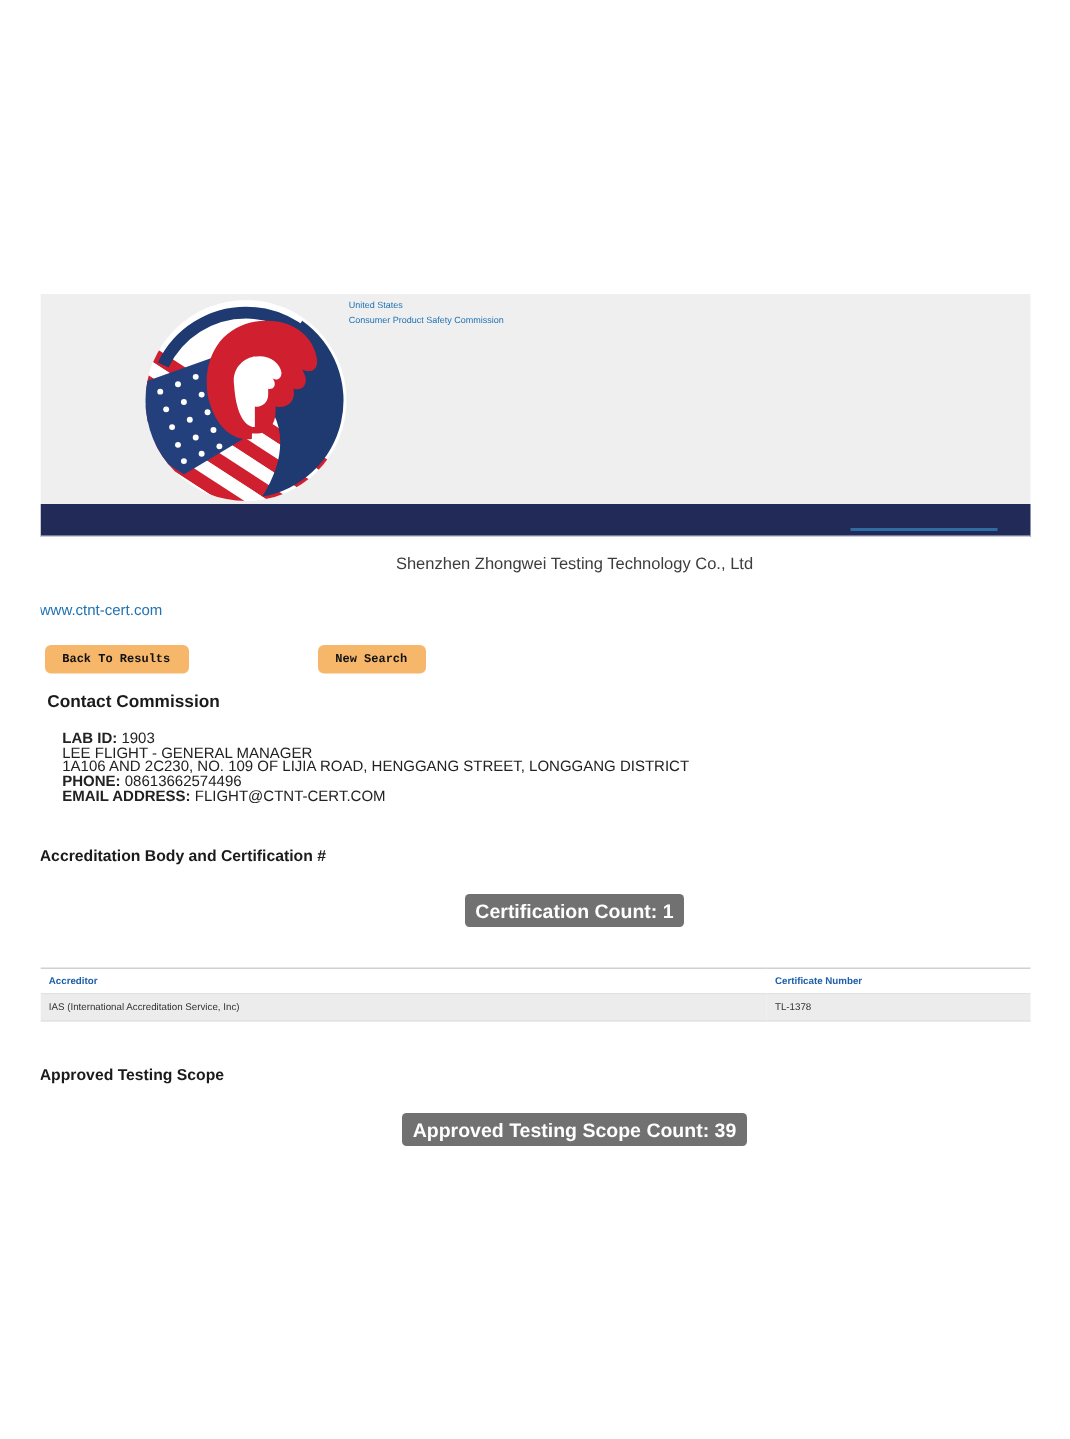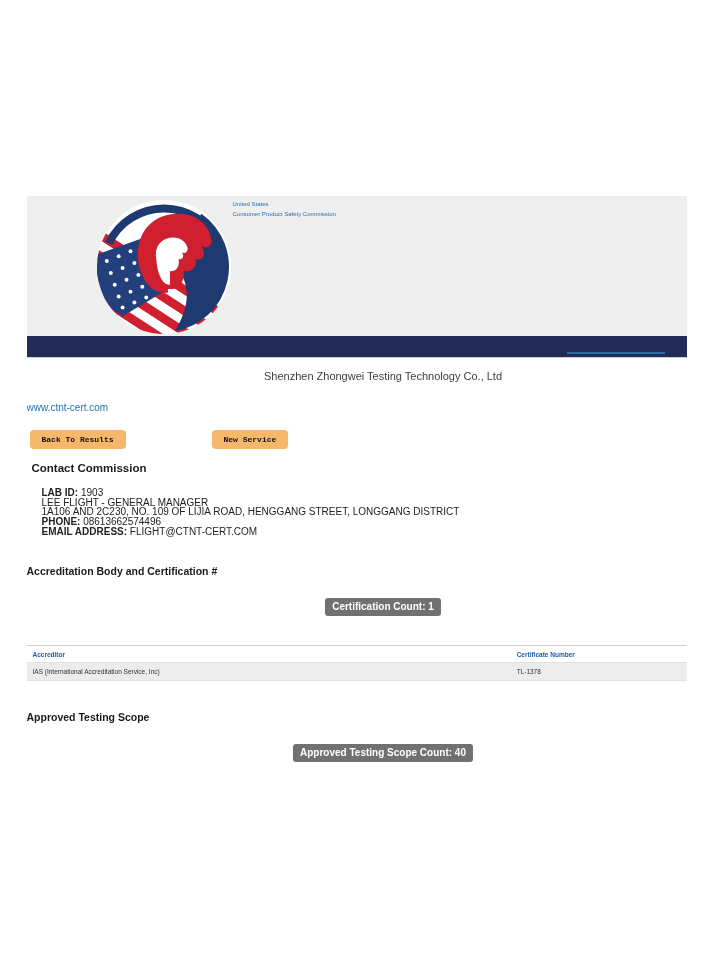--- a/index.html
+++ b/index.html
@@ -32,21 +32,21 @@
   .contact-block { position:absolute; left:15px; top:488px; font-size:10px; line-height:9.7px; color:#222; width:560px; }
   .contact-block b { font-weight:bold; }
 
   .section-heading { position:absolute; left:0; width:713px; font-size:10.5px; font-weight:bold; color:#1b1b1b; }
   .h-accred { top:565px; }
   .h-scope { top:711px; }
 
   .badge-row { position:absolute; left:0; width:713px; text-align:center; }
   .badge-row.r1 { top:596px; }
   .badge-row.r2 { top:742px; }
-  .count-badge { display:inline-block; background:#717171; color:#fff; font-size:10px; font-weight:bold;
+  .count-badge { display:inline-block; background:#717171; color:#fff; font-size:13px; font-weight:bold;
                  padding:3.5px 7px; border-radius:3px; }
 
   .accred-table { position:absolute; left:0; top:645px; width:713px; border-collapse:collapse; font-size:6.5px; }
   .accred-table th { text-align:left; color:#1d5fa9; font-weight:bold; background:#fff;
                      border-top:1px solid #d0d0d0; border-bottom:1px solid #e2e2e2; padding:4.5px 0 4.5px 6px; }
   .accred-table td { background:#ececec; color:#333; padding:5px 0 5px 6px; border-bottom:1px solid #e2e2e2; }
   .accred-table .col1 { width:67.9%; }
 </style>
 </head>
 <body>
@@ -120,21 +120,21 @@
   <div class="navbar">
     <div class="nav-underline"></div>
   </div>
 
   <div class="lab-title">Shenzhen Zhongwei Testing Technology Co., Ltd</div>
   <div class="site-link">
     <a href="#">www.ctnt-cert.com</a>
   </div>
 
   <button class="btn btn-back">Back To Results</button>
-  <button class="btn btn-new">New Service</button>
+  <button class="btn btn-new">New Search</button>
 
   <div class="contact-heading">Contact Commission</div>
   <div class="contact-block">
     <div><b>LAB ID:</b> <span>1903</span></div>
     <div>LEE FLIGHT - GENERAL MANAGER</div>
     <div>1A106 AND 2C230, NO. 109 OF LIJIA ROAD, HENGGANG STREET, LONGGANG DISTRICT</div>
     <div><b>PHONE:</b> <span>08613662574496</span></div>
     <div><b>EMAIL ADDRESS:</b> <span>FLIGHT@CTNT-CERT.COM</span></div>
   </div>
 
@@ -153,16 +153,16 @@
     <tbody>
       <tr>
         <td>IAS (International Accreditation Service, Inc)</td>
         <td>TL-1378</td>
       </tr>
     </tbody>
   </table>
 
   <div class="section-heading h-scope">Approved Testing Scope</div>
   <div class="badge-row r2">
-    <span class="count-badge">Approved Testing Scope Count: 40</span>
+    <span class="count-badge">Approved Testing Scope Count: 39</span>
   </div>
 
 </div>
 
 </body></html>

